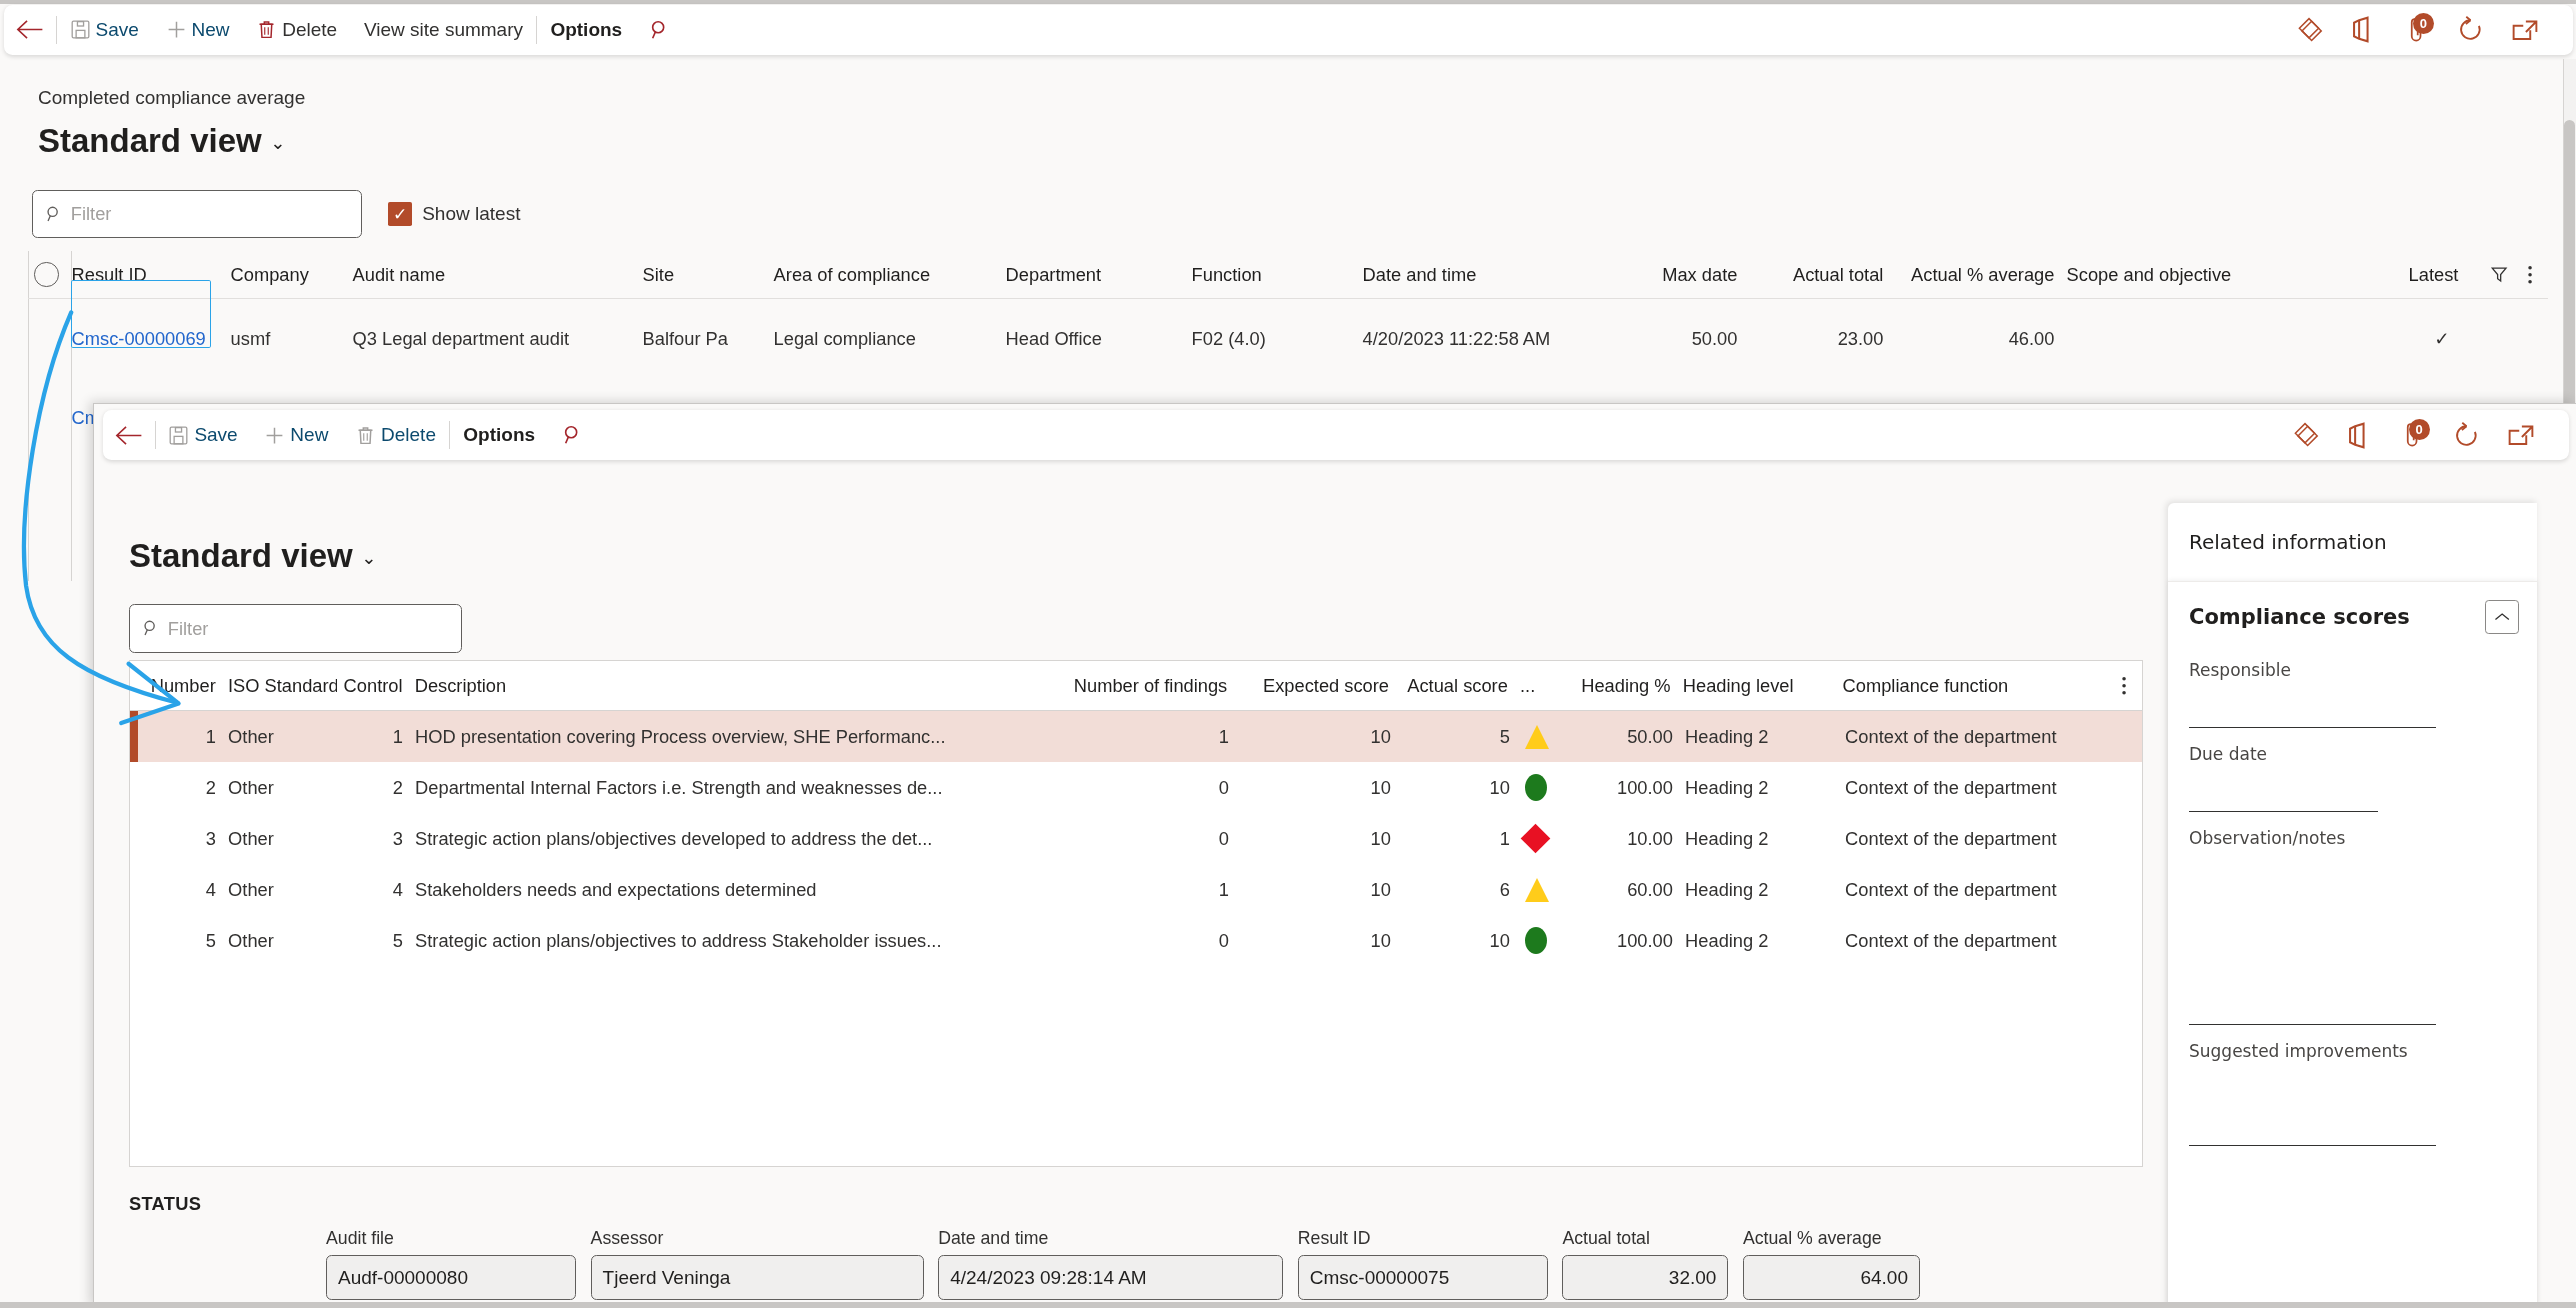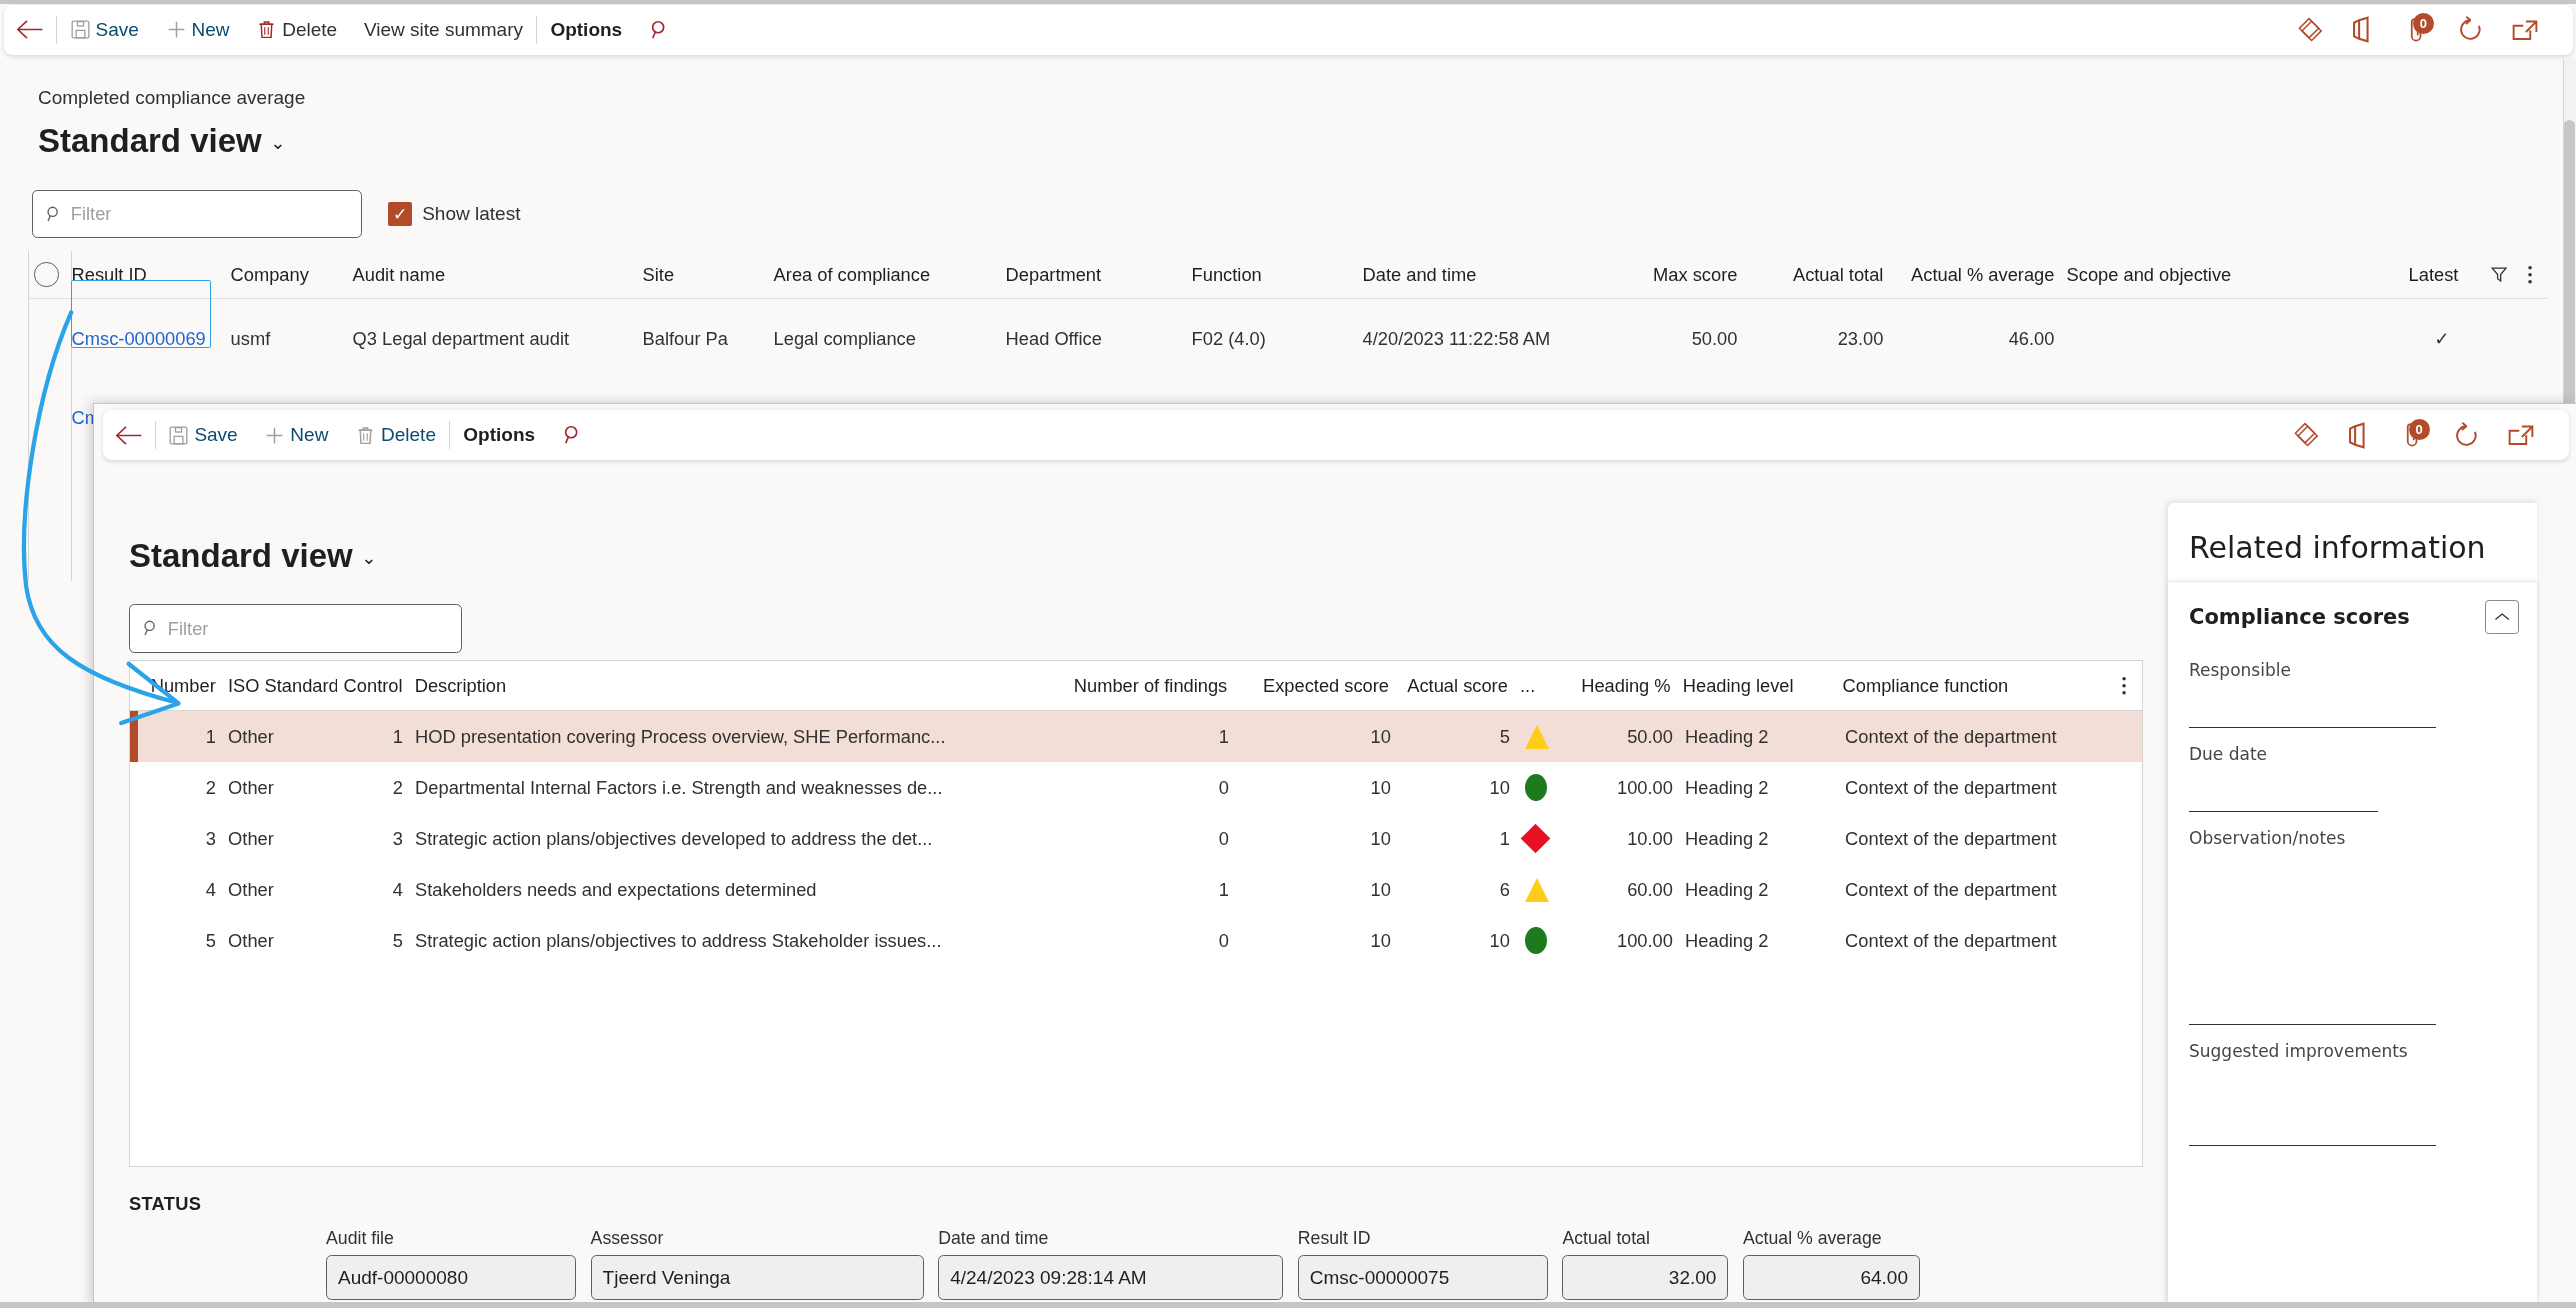--- a/index.html
+++ b/index.html
@@ -147,21 +147,21 @@
   }
   .fld-box.r { justify-content:flex-end; }
 
   
   .relpanel {
     position:absolute; left:2168px; top:503px; width:369px; height:806px;
     background:#ffffff; border-radius:6.1px 0 0 0;
     box-shadow: -1.8px -1.2px 6.1px rgba(0,0,0,0.10);
     font-family:"DejaVu Sans", sans-serif;
   }
-  .rel-title { font-size:30px; color:#201f1e; font-weight:400; padding:27px 0 0 21px; }
+  .rel-title { font-size:20px; color:#201f1e; font-weight:400; padding:27px 0 0 21px; }
   .rel-card {
     position:absolute; left:0; top:78px; width:369px; height:727px;
     background:#ffffff; border-top:0.6px solid #edebe9;
     box-shadow: 0 -1.2px 4.9px rgba(0,0,0,0.07);
   }
   .rel-card-hd { display:flex; align-items:center; justify-content:space-between; padding:18.3px 18.3px 0 21px; }
   .rel-card-title { font-size:21px; font-weight:600; color:#201f1e; }
   .collapse-btn { width:34px; height:34px; border:0.6px solid #8a8886; border-radius:3.7px; display:flex; align-items:center; justify-content:center; }
   .rel-fld { padding: 0 21px; }
   .rel-fld .lbl { font-size:17px; color:#484644; }
@@ -292,21 +292,21 @@
             <div class="radio-o"></div>
           </div>
         <div class="bgcell" style="width:159px;">Result ID</div>
         <div class="bgcell" style="width:122px;">Company</div>
         <div class="bgcell" style="width:290px;">Audit name</div>
         <div class="bgcell" style="width:131px;">Site</div>
         <div class="bgcell" style="width:232px;">Area of compliance</div>
         <div class="bgcell" style="width:186px;">Department</div>
         <div class="bgcell" style="width:171px;">Function</div>
         <div class="bgcell" style="width:247px;">Date and time</div>
-        <div class="bgcell num" style="width:140px;">Max score</div>
+        <div class="bgcell num" style="width:140px;">Max date</div>
         <div class="bgcell num" style="width:146px;">Actual total</div>
         <div class="bgcell num" style="width:171px;">Actual % average</div>
         <div class="bgcell" style="width:342px;">Scope and objective</div>
         <div class="bgcell" style="width:79px;">Latest</div>
         <div style="width:35px;display:flex;align-items:center;justify-content:center;">
           <svg width="18.3" height="18.3" viewBox="0 0 24 24">
             <path d="M3 4 L21 4 L14 12.5 L14 21 L10 18 L10 12.5 Z" fill="none" stroke="#323130" stroke-width="1.7"></path>
           </svg>
         </div>
         <div style="width:27px;display:flex;align-items:center;justify-content:center;">

